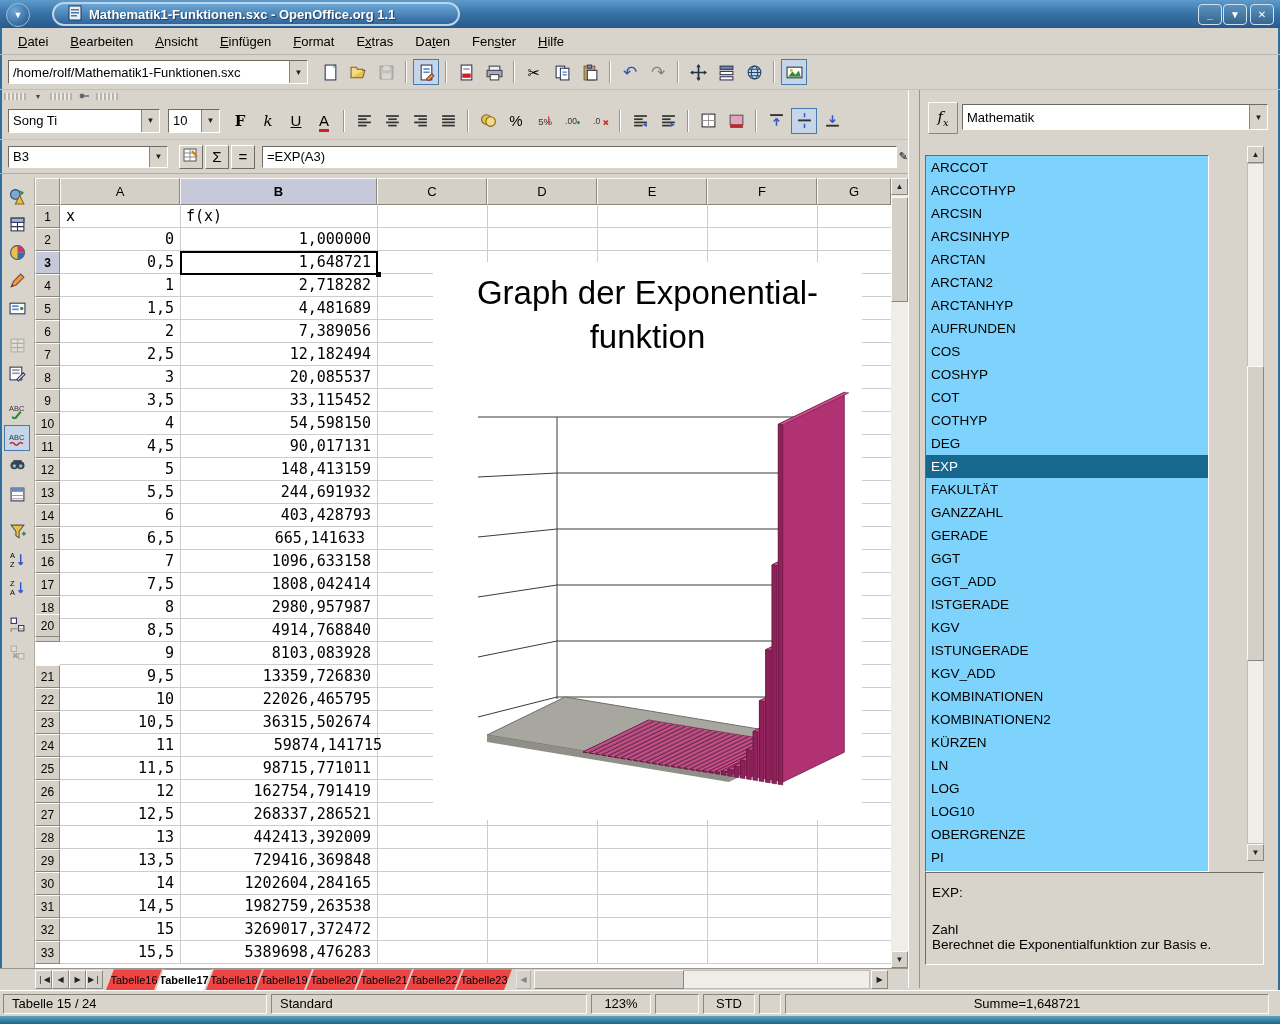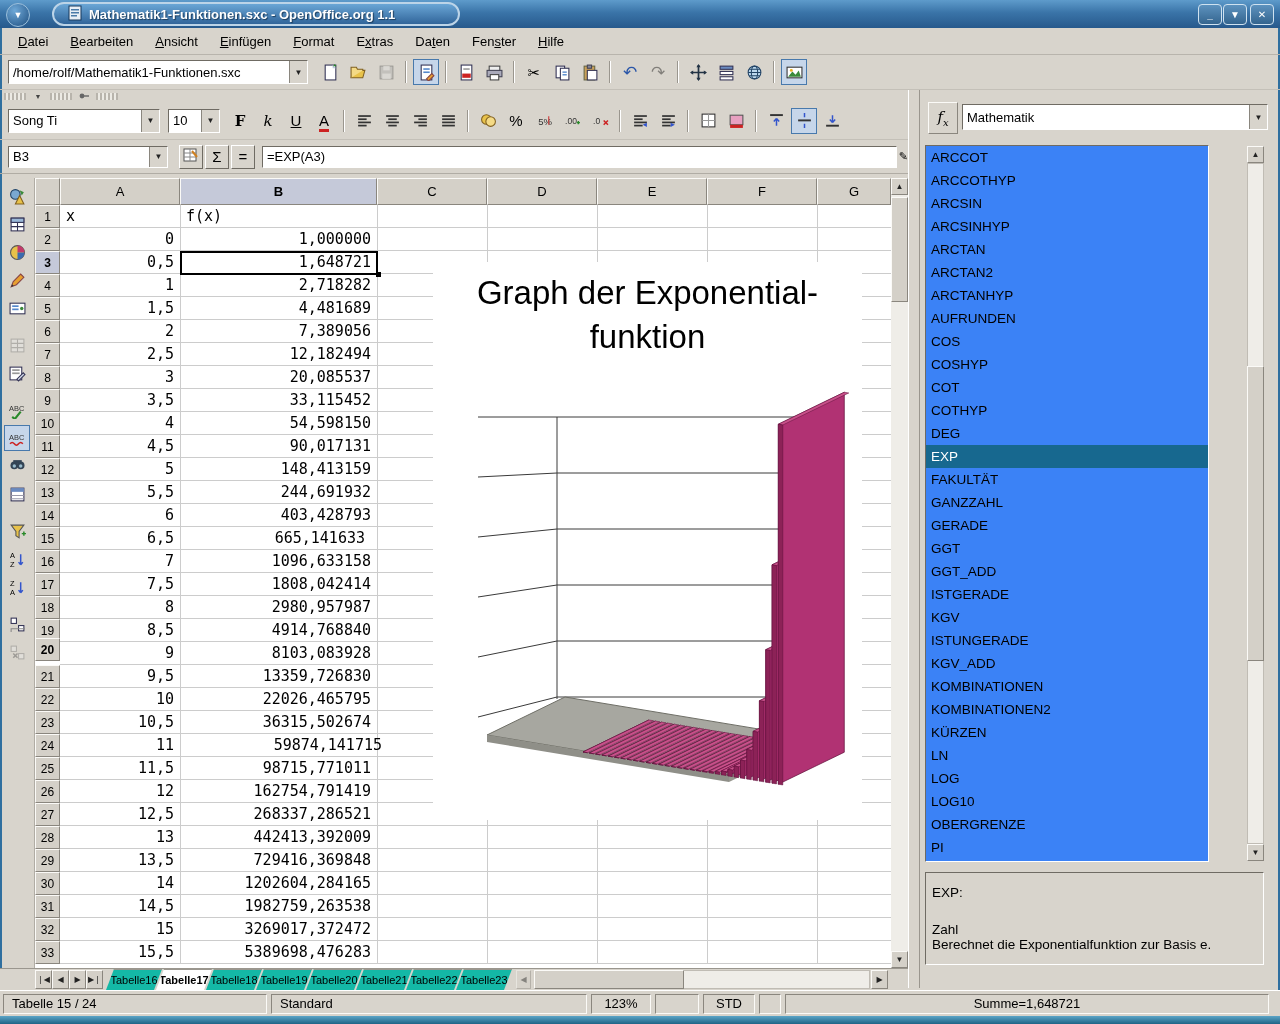--- a/index.html
+++ b/index.html
@@ -60,33 +60,33 @@
   
   .scroll-btn{background:#d4d0c8;border:1px solid;border-color:#fbfaf7 #8a867e #8a867e #fbfaf7;display:flex;align-items:center;justify-content:center;font-size:8px;color:#222;box-sizing:border-box;}
   .scroll-track{background:#efede8;border:1px solid #c0bcb4;box-sizing:border-box;}
   .scroll-thumb{background:#d4d0c8;border:1px solid;border-color:#fbfaf7 #8a867e #8a867e #fbfaf7;box-sizing:border-box;}
   .vscroll{left:891px;top:178px;width:17px;height:790px;background:#efede8;}
   .splitter{left:908px;top:90px;width:12px;height:898px;background:#d8d4cc;border-left:1px solid #fff;border-right:1px solid #9a968e;box-sizing:border-box;}
   
   .tabbar{left:0;top:968px;width:908px;height:22px;background:#d8d4cc;border-top:1px solid #9a968e;}
   .navbtn{top:1px;width:17px;height:19px;font-size:8px;}
   .sheettab{position:absolute;top:0;height:21px;display:flex;align-items:center;justify-content:center;
-     font-size:11px;background:#14b8a6;clip-path:polygon(8px 0,100% 0,calc(100% - 8px) 100%,0 100%);
+     font-size:11px;background:#ef4444;clip-path:polygon(8px 0,100% 0,calc(100% - 8px) 100%,0 100%);
      border-top:1px solid #9a968e;box-sizing:border-box;}
   .sheettab.active{background:#ffffff;font-weight:bold;z-index:5;}
   
   .statusbar{left:0;top:990px;width:1280px;height:26px;background:#d8d4cc;border-top:1px solid #fff;display:flex;align-items:center;padding:0 3px;box-sizing:border-box;gap:4px;}
   .status-seg{height:20px;border:1px solid;border-color:#8a867e #fbfaf7 #fbfaf7 #8a867e;box-sizing:border-box;display:flex;align-items:center;padding:0 8px;font-size:13px;}
   .bottom-strip{left:0;top:1016px;width:1280px;height:8px;background:linear-gradient(180deg,#5ba4c6,#1f6486);}
   
   .right-panel{left:920px;top:90px;width:358px;height:900px;background:#d8d4cc;}
   .fx-btn{left:8px;top:12px;width:28px;height:30px;border:1px solid;border-color:#fbfaf7 #8a867e #8a867e #fbfaf7;background:#d8d4cc;
      display:flex;align-items:center;justify-content:center;font-family:"DejaVu Serif",serif;font-style:italic;font-size:15px;}
   .cat-combo{left:42px;top:14px;width:306px;height:26px;}
-  .func-list{left:5px;top:55px;width:284px;height:717px;background:#3b82f6;border:1px solid;border-color:#6f6b63 #fff #fff #6f6b63;box-sizing:border-box;overflow:hidden;}
+  .func-list{left:5px;top:65px;width:284px;height:717px;background:#7dd3fc;border:1px solid;border-color:#6f6b63 #fff #fff #6f6b63;box-sizing:border-box;overflow:hidden;}
   .func-item{height:23px;line-height:23px;padding-left:5px;font-size:13.5px;white-space:nowrap;}
   .func-item.selected{background:#17688f;color:#fff;}
   .desc-box{left:5px;top:782px;width:339px;height:93px;border:1px solid;border-color:#6f6b63 #fff #fff #6f6b63;background:#d8d4cc;box-sizing:border-box;padding:12px 6px;font-size:13.5px;}
   .desc-arg{margin-top:22px;}
   u{text-decoration:underline;}
 </style>
 </head>
 <body>
 
 <div id="app">
@@ -734,21 +734,21 @@
       <div class="cell num" style="left: 25px; top: 395px; width: 120px;">7,5</div>
       <div class="cell num" style="left: 145px; top: 395px; width: 197px;">1808,042414</div>
       <div class="abs hdr rowhdr" style="top: 418px;">18</div>
       <div class="abs row-line" style="left: 25px; top: 418px; width: 831px; height: 22px;"></div>
       <div class="cell num" style="left: 25px; top: 418px; width: 120px;">8</div>
       <div class="cell num" style="left: 145px; top: 418px; width: 197px;">2980,957987</div>
       <div class="abs hdr rowhdr" style="top: 441px;">19</div>
       <div class="abs row-line" style="left: 25px; top: 441px; width: 831px; height: 22px;"></div>
       <div class="cell num" style="left: 25px; top: 441px; width: 120px;">8,5</div>
       <div class="cell num" style="left: 145px; top: 441px; width: 197px;">4914,768840</div>
-      <div class="abs hdr rowhdr" style="top: 460px; font-weight: bold;">20</div>
+      <div class="abs hdr rowhdr" style="top: 436px;">20</div>
       <div class="abs row-line" style="left: 25px; top: 464px; width: 831px; height: 22px;"></div>
       <div class="cell num" style="left: 25px; top: 464px; width: 120px;">9</div>
       <div class="cell num" style="left: 145px; top: 464px; width: 197px;">8103,083928</div>
       <div class="abs hdr rowhdr" style="top: 487px;">21</div>
       <div class="abs row-line" style="left: 25px; top: 487px; width: 831px; height: 22px;"></div>
       <div class="cell num" style="left: 25px; top: 487px; width: 120px;">9,5</div>
       <div class="cell num" style="left: 145px; top: 487px; width: 197px;">13359,726830</div>
       <div class="abs hdr rowhdr" style="top: 510px;">22</div>
       <div class="abs row-line" style="left: 25px; top: 510px; width: 831px; height: 22px;"></div>
       <div class="cell num" style="left: 25px; top: 510px; width: 120px;">10</div>

